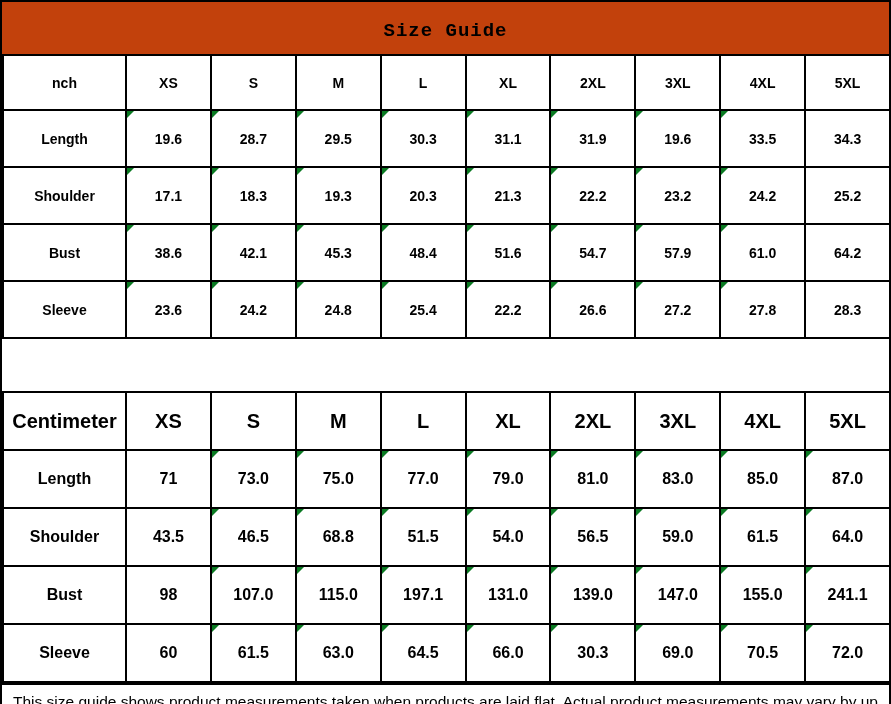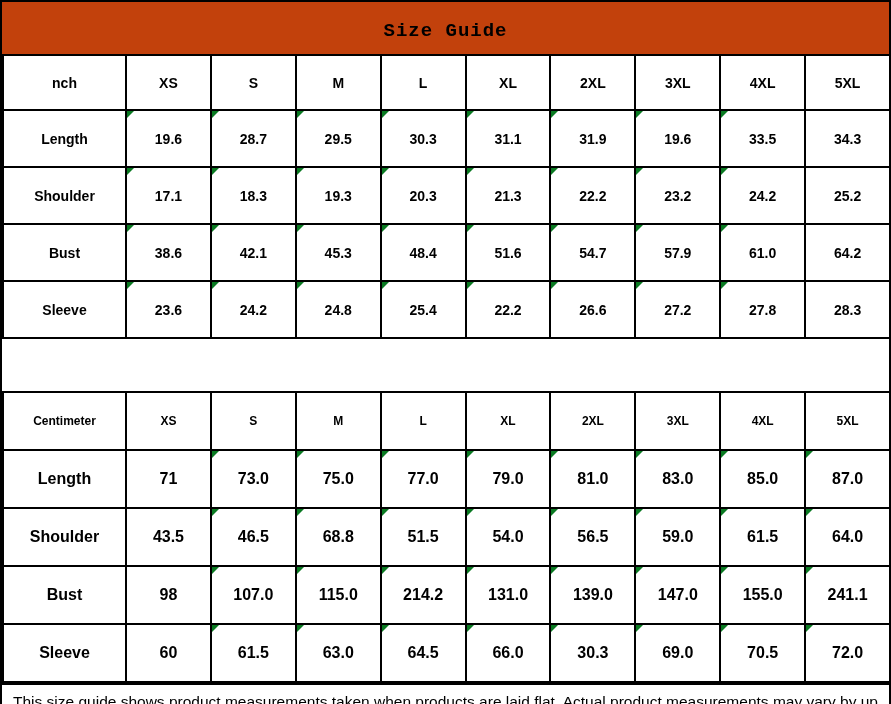--- a/index.html
+++ b/index.html
@@ -56,21 +56,21 @@
     font-size: 14px;
     height: 51px;
   }
 
   
   .tbl-cm td {
     height: 54px;
     font-size: 16px;
   }
   .tbl-cm tr.head td {
-    font-size: 12px;
+    font-size: 20px;
   }
 
   
   td.mark::before {
     content: "";
     position: absolute;
     top: 0;
     left: 0;
     width: 0;
     height: 0;
@@ -233,21 +233,21 @@
         <td class="mark">59.0</td>
         <td class="mark">61.5</td>
         <td class="mark">64.0</td>
       </tr>
 
       <tr>
         <td>Bust</td>
         <td>98</td>
         <td class="mark">107.0</td>
         <td class="mark">115.0</td>
-        <td class="mark">214.2</td>
+        <td class="mark">197.1</td>
         <td class="mark">131.0</td>
         <td class="mark">139.0</td>
         <td class="mark">147.0</td>
         <td class="mark">155.0</td>
         <td class="mark">241.1</td>
       </tr>
 
       <tr>
         <td>Sleeve</td>
         <td>60</td>

